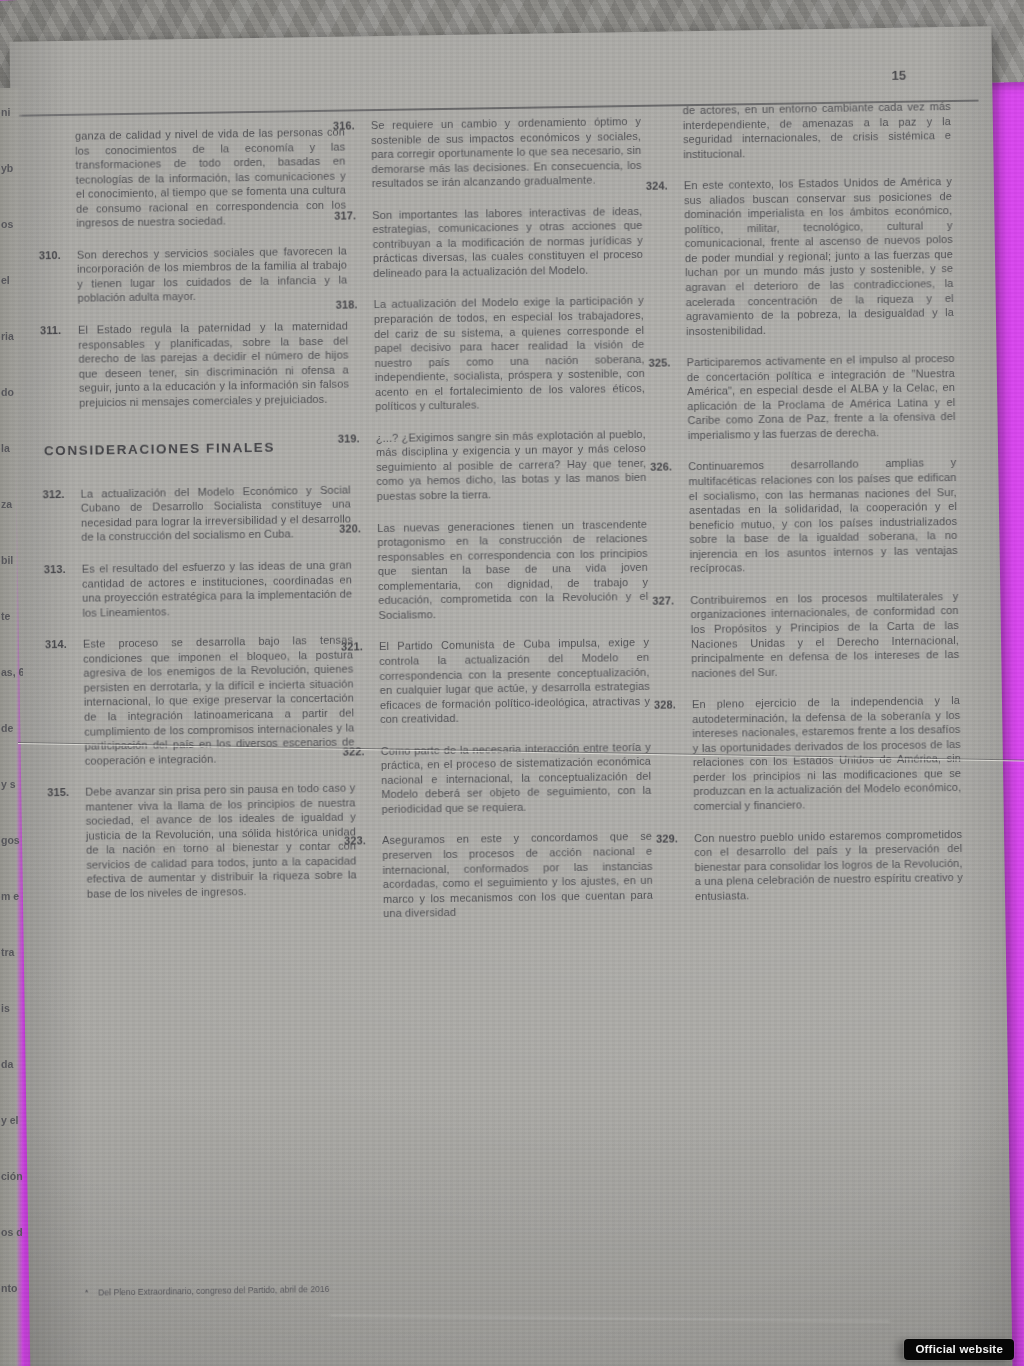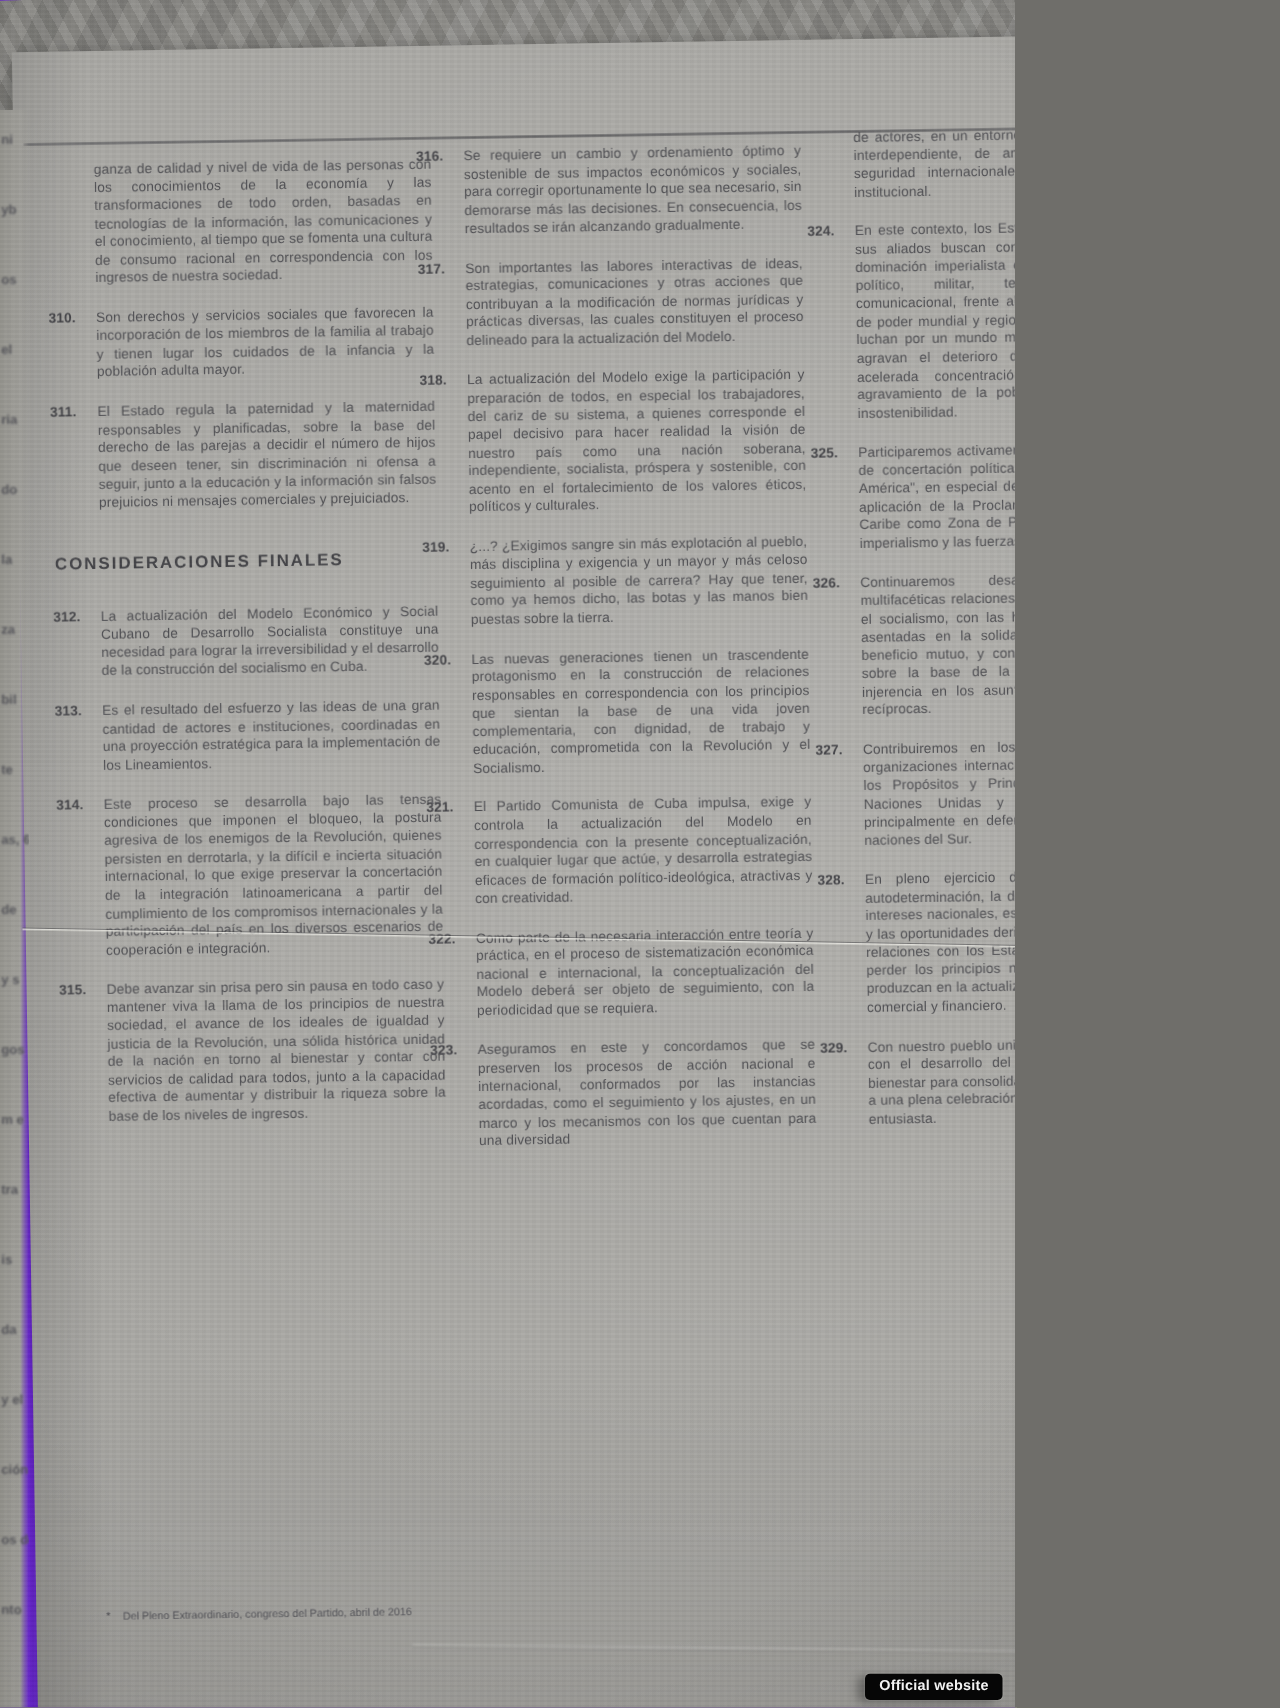--- a/index.html
+++ b/index.html
@@ -1,18 +1,18 @@
 <!DOCTYPE html>
 <html><head>
 <meta charset="utf-8">
 <style>
   html,body{margin:0;padding:0;background:#6f6e6a;}
   #photo{
-    position:relative;width:812px;height:1366px;overflow:hidden;
-    background:#6d28d9;
+    position:relative;width:1024px;height:1366px;overflow:hidden;
+    background:#d946ef;
     font-family:"Liberation Sans","DejaVu Sans",sans-serif;
     text-decoration:underline;
   }
   
   #topband{
     position:absolute;left:-10px;top:-14px;width:1060px;height:110px;
     background:
       repeating-linear-gradient(63deg, rgba(255,255,255,.05) 0 7px, rgba(0,0,0,.06) 7px 15px),
       repeating-linear-gradient(118deg, rgba(0,0,0,.05) 0 22px, rgba(255,255,255,.04) 22px 40px),
       linear-gradient(100deg,#868581 0%,#908f8b 35%,#8b8a86 65%,#949390 100%);

